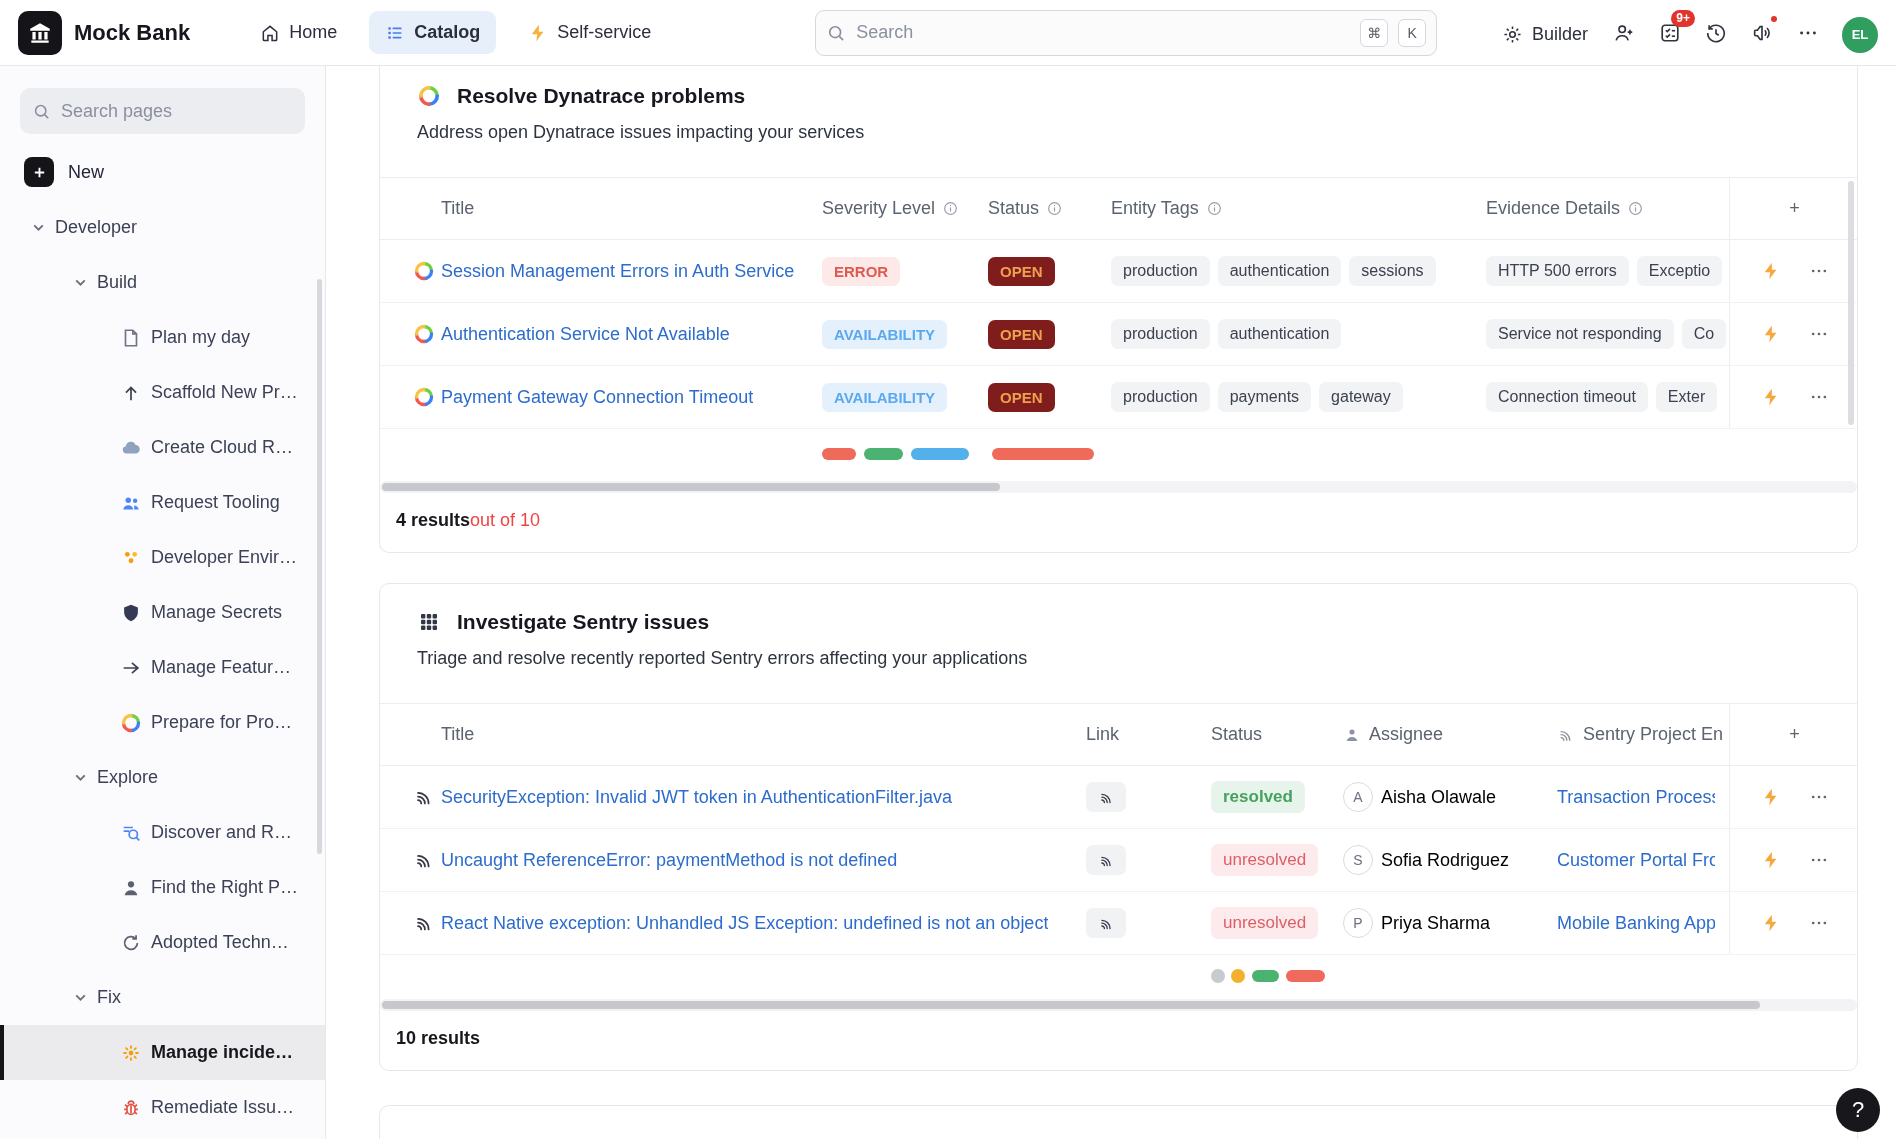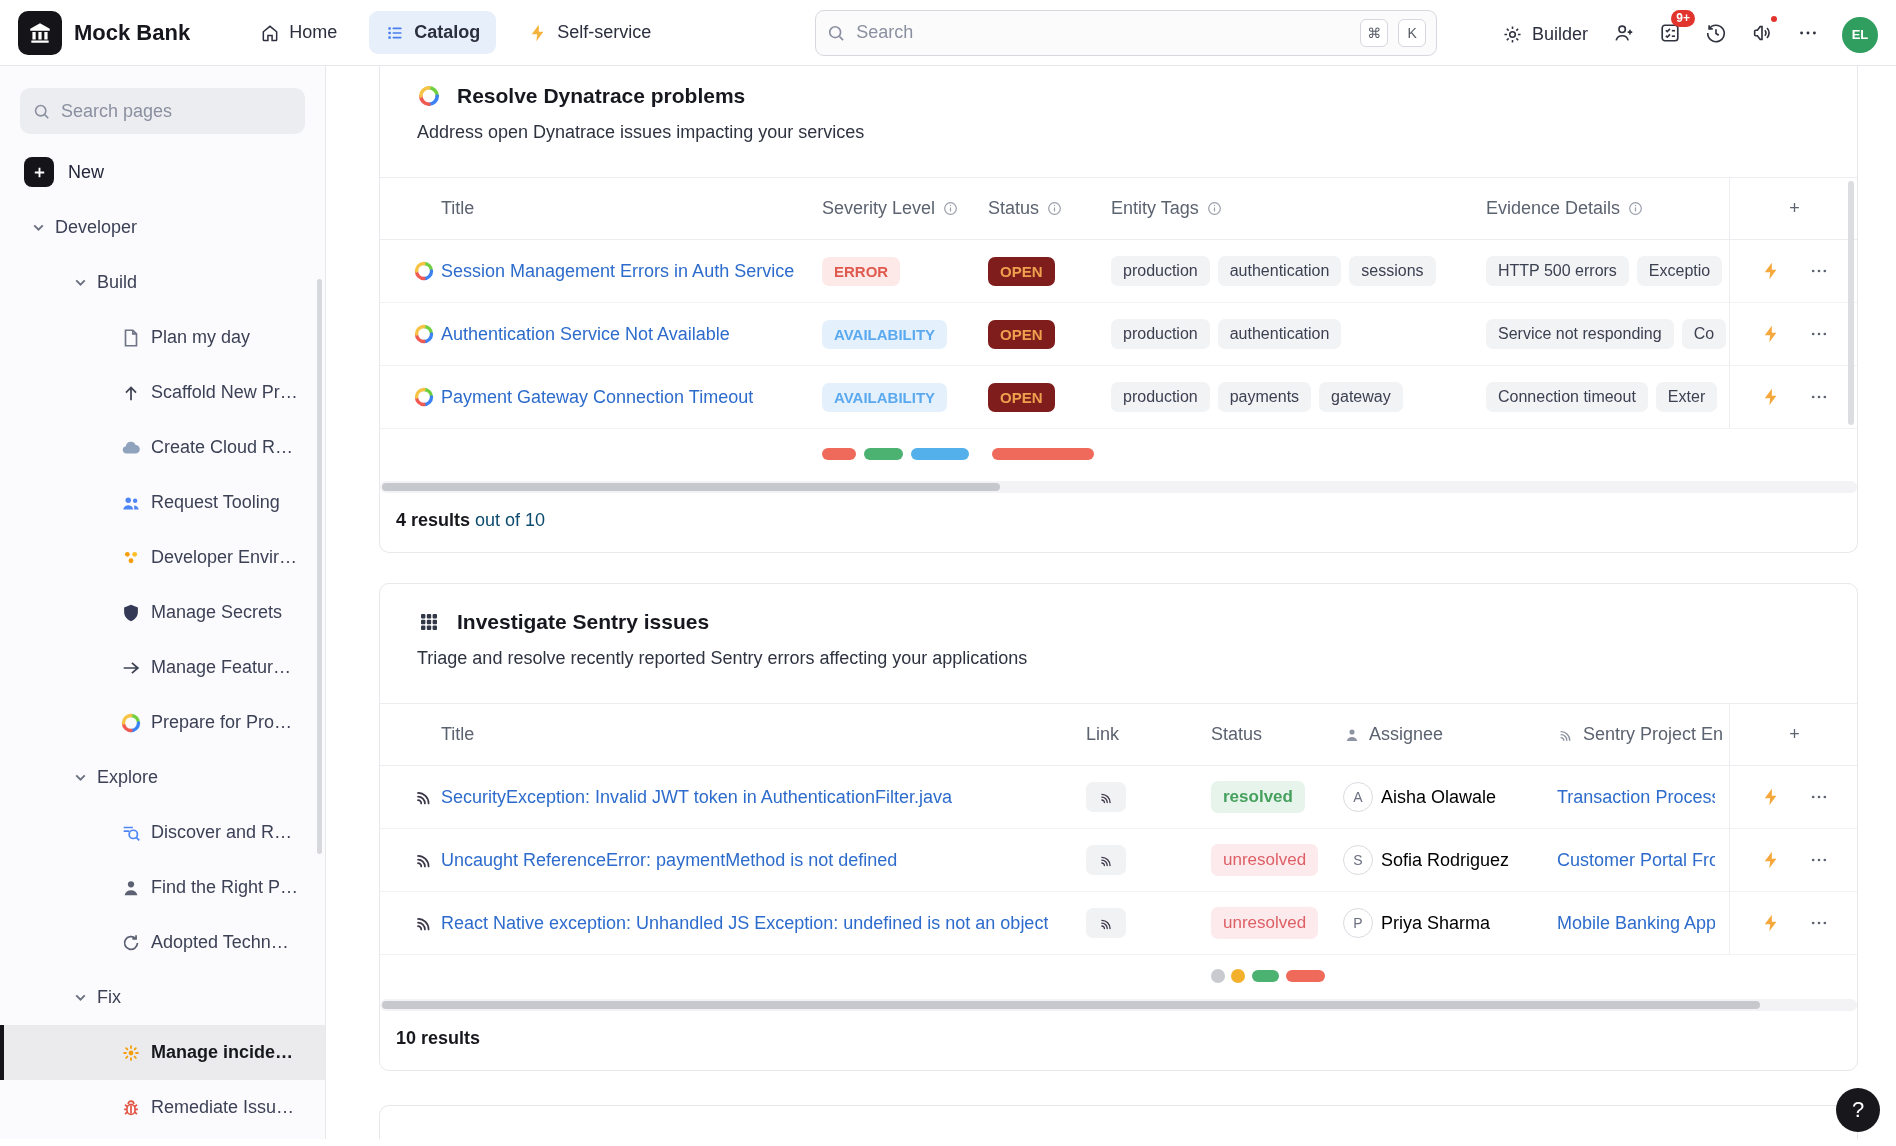--- a/index.html
+++ b/index.html
@@ -85,21 +85,21 @@
 .morebtn{width:26px;height:26px;cursor:pointer;display:flex;align-items:center;justify-content:center}
 .morebtn svg{width:20px;height:20px}
 .chips{display:flex;align-items:center}
 .bars1{height:50px;padding-left:442px}
 .bars2{height:42px;padding-left:831px}
 .vscroll{position:absolute;right:3px;top:4px;width:6px;height:244px;border-radius:3px;background:#dcdde0;cursor:pointer}
 .hscroll{height:12px;background:#f3f3f5;border-radius:6px;position:relative;margin-top:2px;cursor:pointer}
 .hthumb{position:absolute;top:2px;left:2px;height:8px;border-radius:4px;background:#c6c8cd}
 .results{padding:17px 0 21px 16px;font-size:18px}
 .results b{color:#17181d}
-.results span{color:#0c4a6e;margin-left:5px}
+.results span{color:#ef4444;}
 .card2{margin-top:30px}
 .card3{margin-top:34px;height:60px;border-bottom:0;border-radius:10px 10px 0 0}
 .help{position:fixed;right:16px;bottom:14px;width:44px;height:44px;border-radius:50%;background:#17171c;color:#fff;font-size:22px;border:0;cursor:pointer;font-family:inherit}
 .avatar2{width:30px;height:30px;border-radius:50%;border:1px solid #d9dbe0;background:#fff;color:#6a7080;font-size:14px;display:flex;align-items:center;justify-content:center;flex:none}
 .linkchip{width:40px;height:30px;background:#f1f2f4;border-radius:7px;display:flex;align-items:center;justify-content:center;cursor:pointer;flex:none}
 .linkchip svg{width:17px;height:17px}
 .name{font-size:18px;color:#000000}
 </style>
 </head>
 <body>

